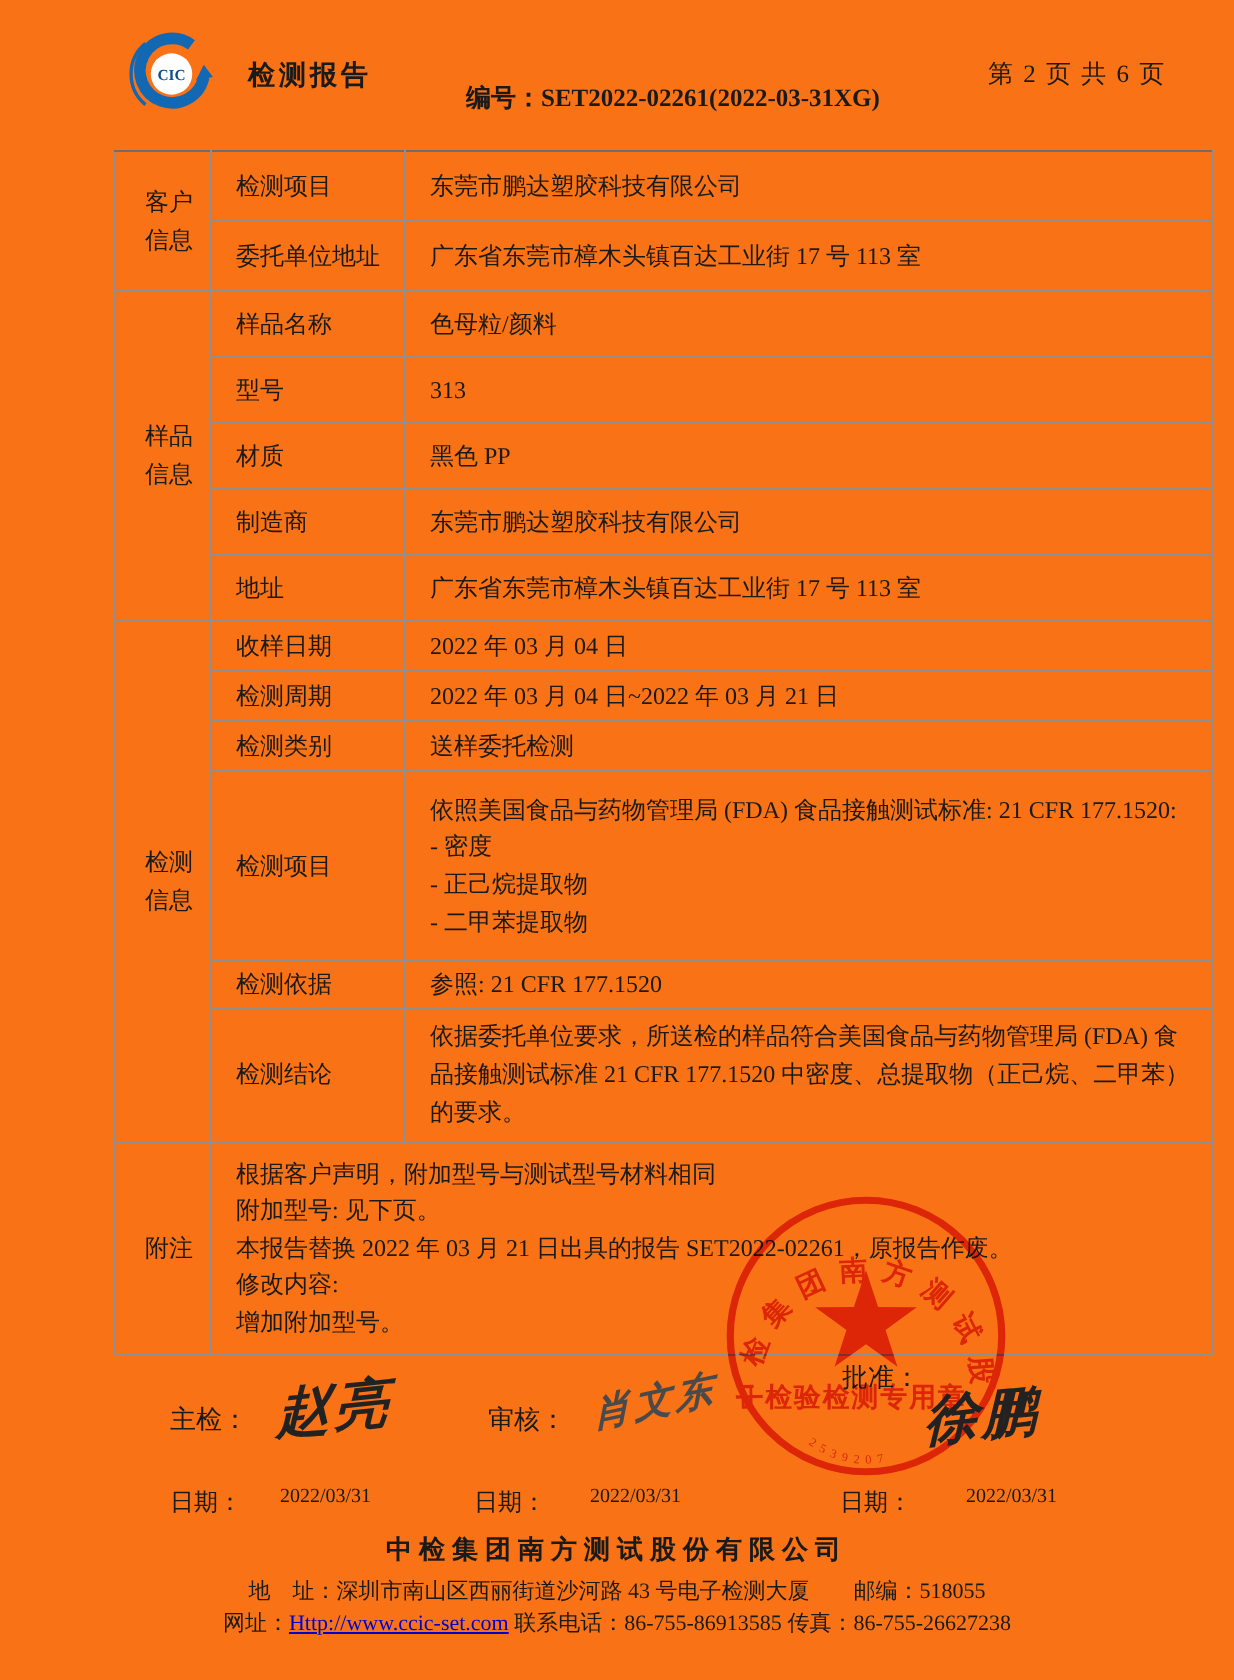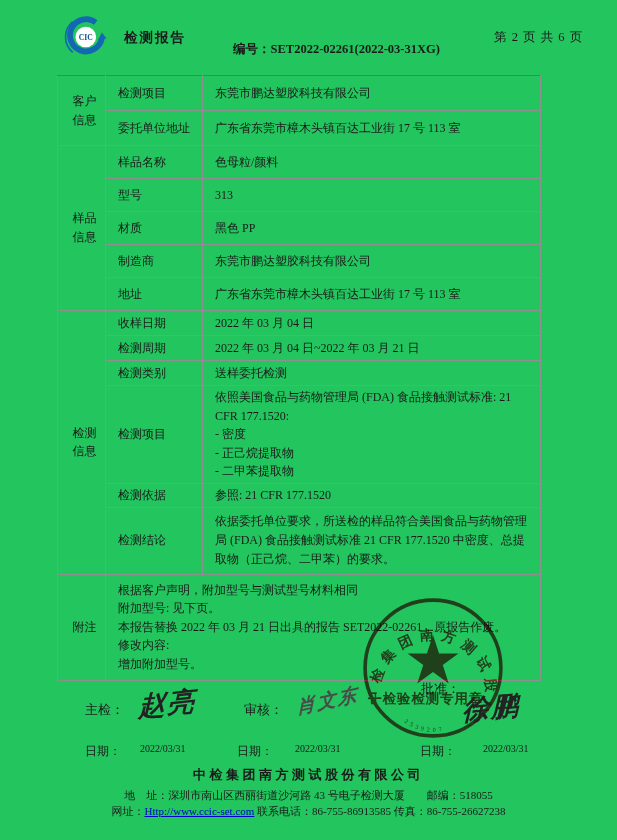--- a/index.html
+++ b/index.html
@@ -1,32 +1,32 @@
 <!DOCTYPE html>
 <html><head>
 <meta charset="utf-8">
 <style>
   html,body{margin:0;padding:0;background:#ffffff;}
   #page{
     position:relative;
     width:617px;height:840px;
-    background:#22c55e;
+    background:#f97316;
     font-family:"Liberation Serif","DejaVu Serif",serif;
     color:#1a1a1a;
     overflow:hidden;
   }
   
   .hdr-logo{position:absolute;left:62px;top:15px;width:46px;height:44px;}
   .hdr-title{position:absolute;left:124px;top:29px;font-size:13.5px;font-weight:bold;letter-spacing:2px;}
   .hdr-no{position:absolute;left:233px;top:41px;font-size:12.5px;font-weight:bold;}
   .hdr-page{position:absolute;left:477px;top:29px;font-size:12.5px;font-weight:normal;letter-spacing:1px;margin-left:17px;}
   
   table.report{
     position:absolute;left:57px;top:75px;
-    width:484px;border-collapse:collapse;table-layout:fixed;
+    width:550px;border-collapse:collapse;table-layout:fixed;
     font-size:12px;
   }
   table.report td{
     border:1px solid #8f8f8f;
     padding:2px 6px 2px 12px;
     vertical-align:middle;
     line-height:1.55;
   }
   table.report{border:1.5px solid #6e6e6e;}
   tr.sec-start td{border-top:1.5px solid #6e6e6e;}

